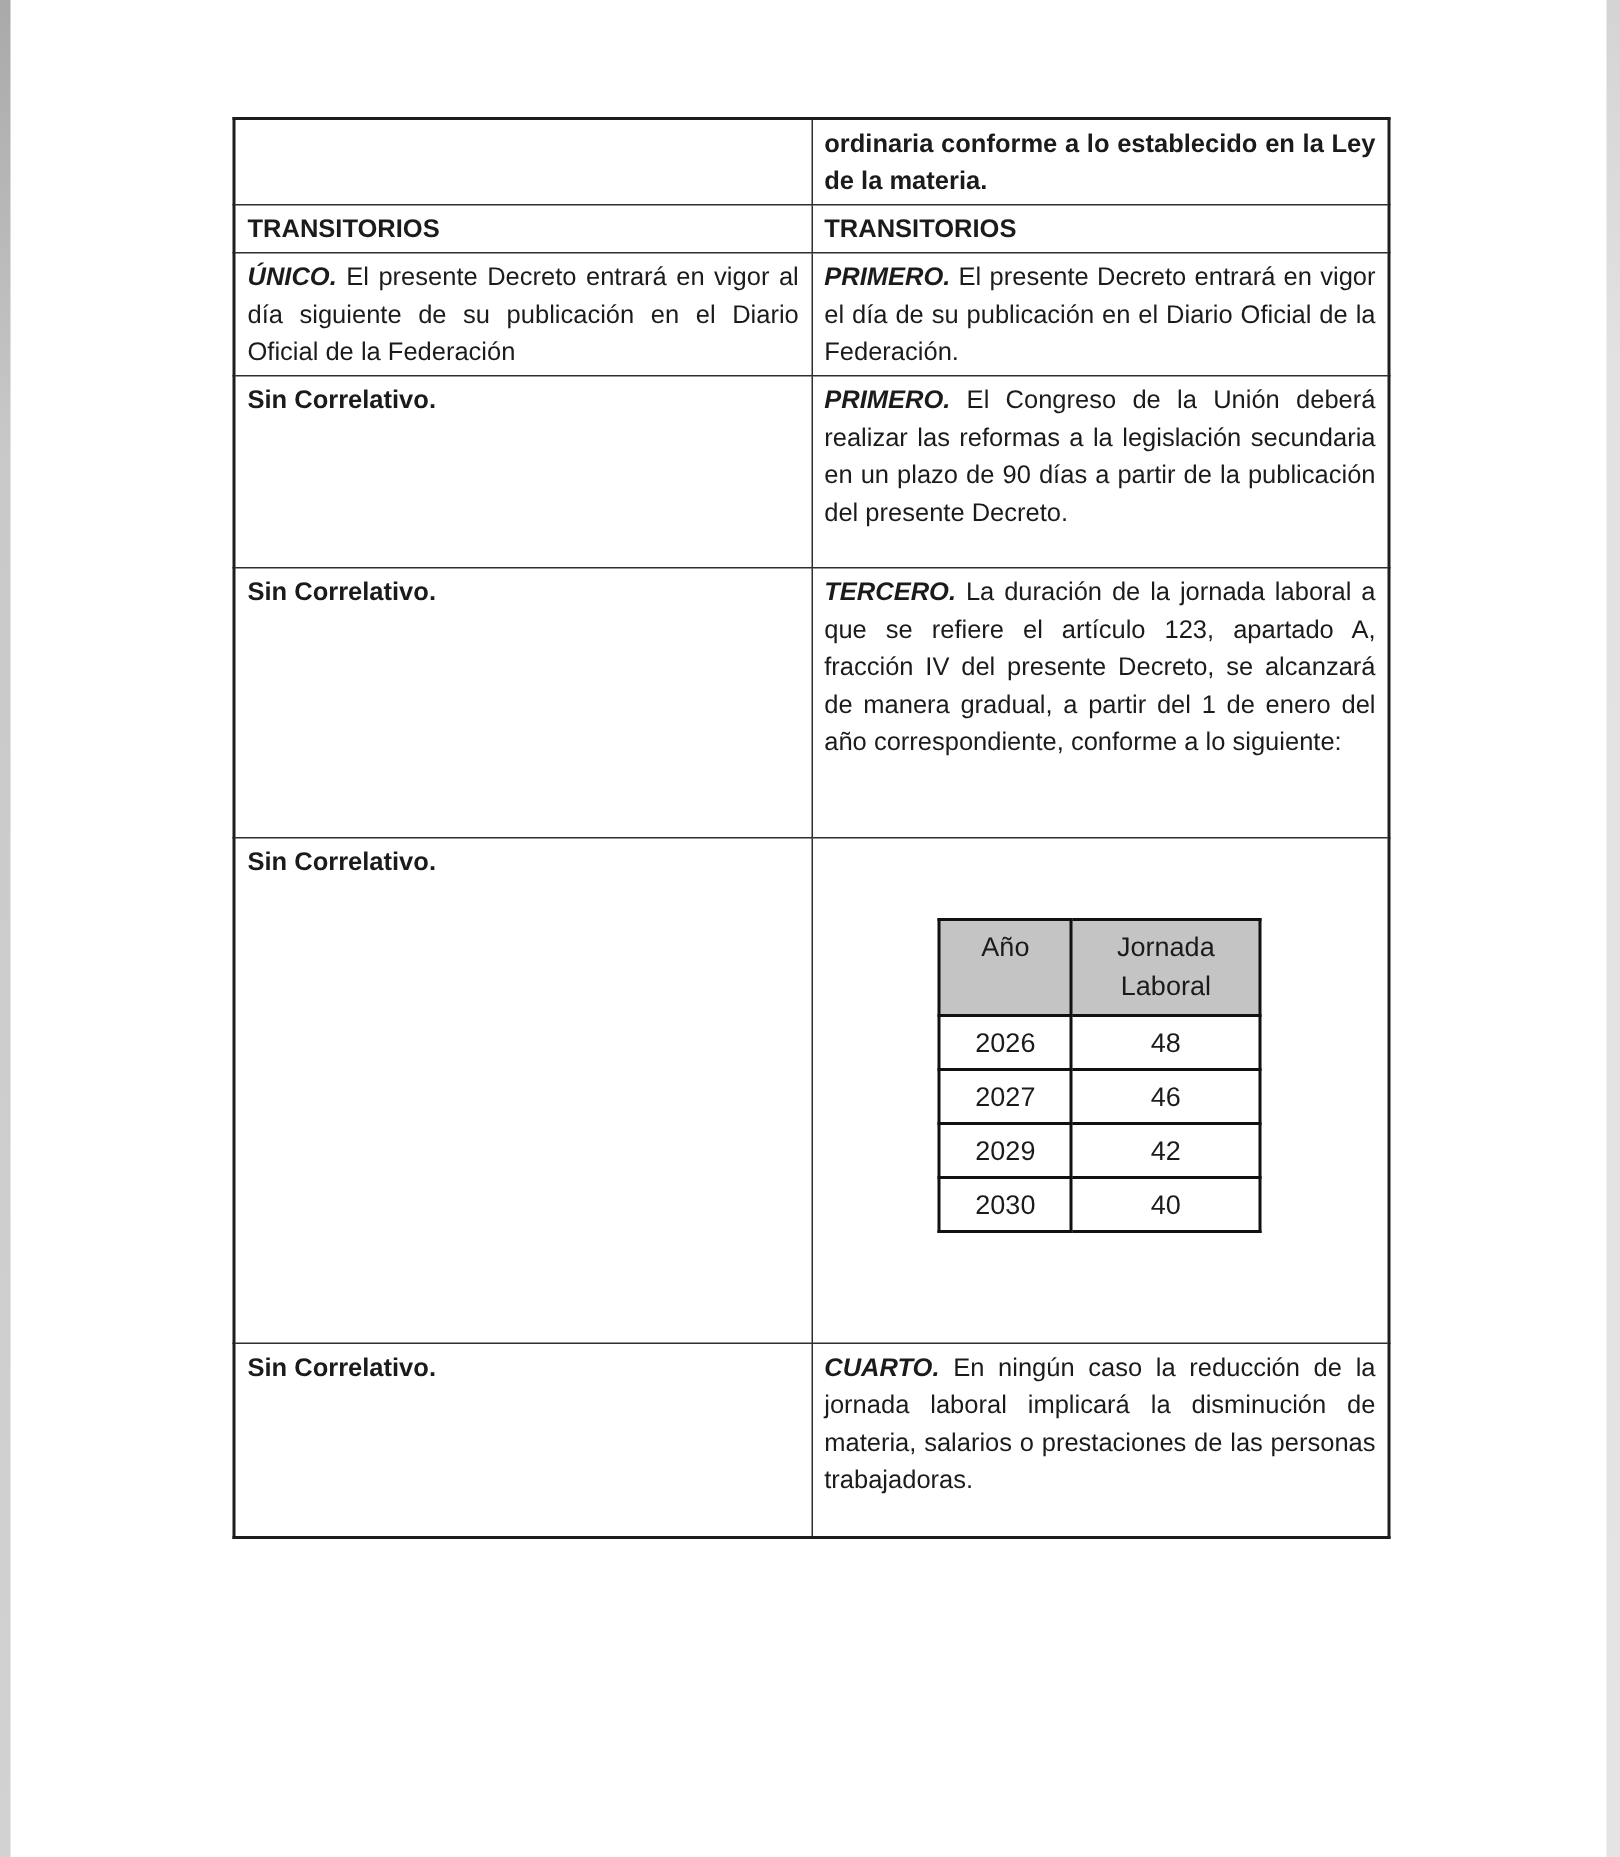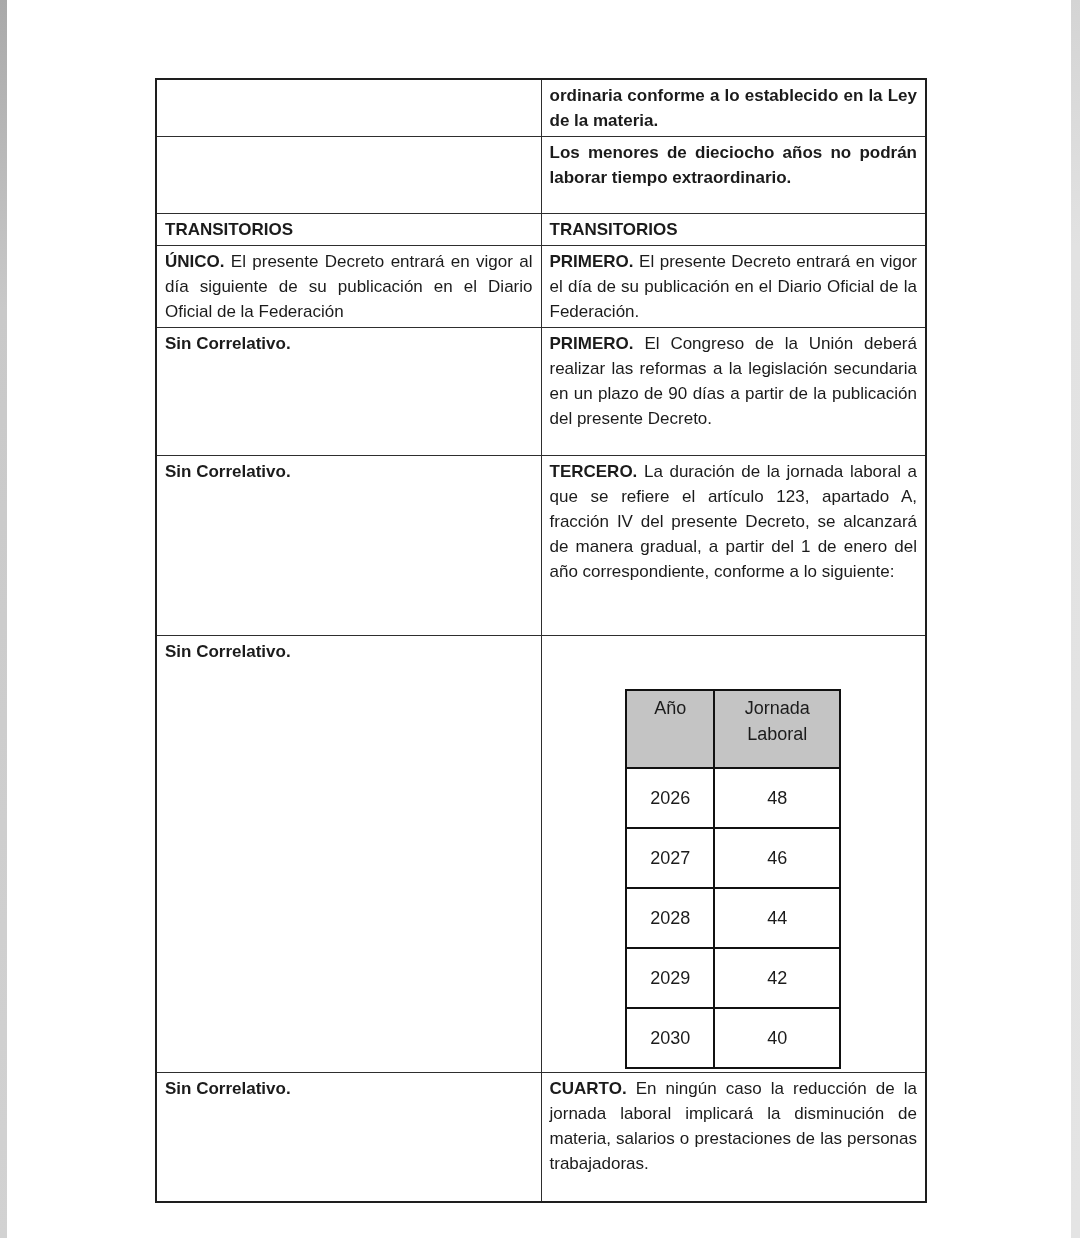--- a/index.html
+++ b/index.html
@@ -25,21 +25,21 @@
   .cmp > tbody > tr > td {
     border: 1px solid #2e2e2e;
     vertical-align: top;
     padding: 3px 8px;
     font-size: 17px;
     line-height: 25px;
     text-align: justify;
     overflow: hidden;
   }
   .bold { font-weight: bold; margin-top: 20px; }
-  .lead { font-weight: bold; }
+  .lead { font-weight: bold; font-style: italic; }
   .gap  { height: 25px; }
 
   tr.r1 > td { height: 53px; }
   tr.r2 > td { height: 77px; }
   tr.r3 > td { height: 80px; }
   tr.r4 > td { height: 22px; padding: 1px 8px; line-height: 20px;
                text-align: center; font-weight: bold; }
   tr.r5 > td { height: 81px; }
   tr.r6 > td { height: 128px; }
   tr.r7 > td { height: 180px; }
@@ -55,28 +55,28 @@
   }
   .sched th, .sched td {
     border: 2px solid #111111;
     text-align: center;
     font-size: 18px;
     line-height: 26px;
     font-weight: normal;
   }
   .sched th {
     background: #c4c4c4;
-    height: 78px;
+    height: 64px;
     vertical-align: top;
     padding: 4px 6px 0 6px;
   }
   .sched td {
     height: 34px;
     vertical-align: middle;
-    padding: 16px;
+    padding: 4px;
     background: #ffffff;
     border-radius: 15px;
   }
 </style>
 </head>
 <body>
 
 <div class="edge edge-left"></div>
 <div class="edge edge-right"></div>
 
@@ -85,24 +85,20 @@
       <col style="width:385px">
       <col style="width:385px">
     </colgroup>
   <tbody>
 
     <tr class="r1">
       <td></td>
       <td class="bold">ordinaria conforme a lo establecido en la Ley de la materia.</td>
     </tr>
 
-    <tr class="r2">
-      <td></td>
-      <td class="bold">Los menores de dieciocho años no podrán laborar tiempo extraordinario.</td>
-    </tr>
 
 
     <tr class="r4">
       <td>TRANSITORIOS</td>
       <td>TRANSITORIOS</td>
     </tr>
 
     <tr class="r5">
       <td><span class="lead">ÚNICO.</span><span> El presente Decreto entrará en vigor al día siguiente de su publicación en el Diario Oficial de la Federación</span></td>
       <td><span class="lead">PRIMERO.</span><span> El presente Decreto entrará en vigor el día de su publicación en el Diario Oficial de la Federación.</span></td>
@@ -133,24 +129,20 @@
             </tr>
             <tr>
               <td>2026</td>
               <td>48</td>
             </tr>
             <tr>
               <td>2027</td>
               <td>46</td>
             </tr>
             <tr>
-              <td>2028</td>
-              <td>44</td>
-            </tr>
-            <tr>
               <td>2029</td>
               <td>42</td>
             </tr>
             <tr>
               <td>2030</td>
               <td>40</td>
             </tr>
           </tbody>
         </table>
       </td>

